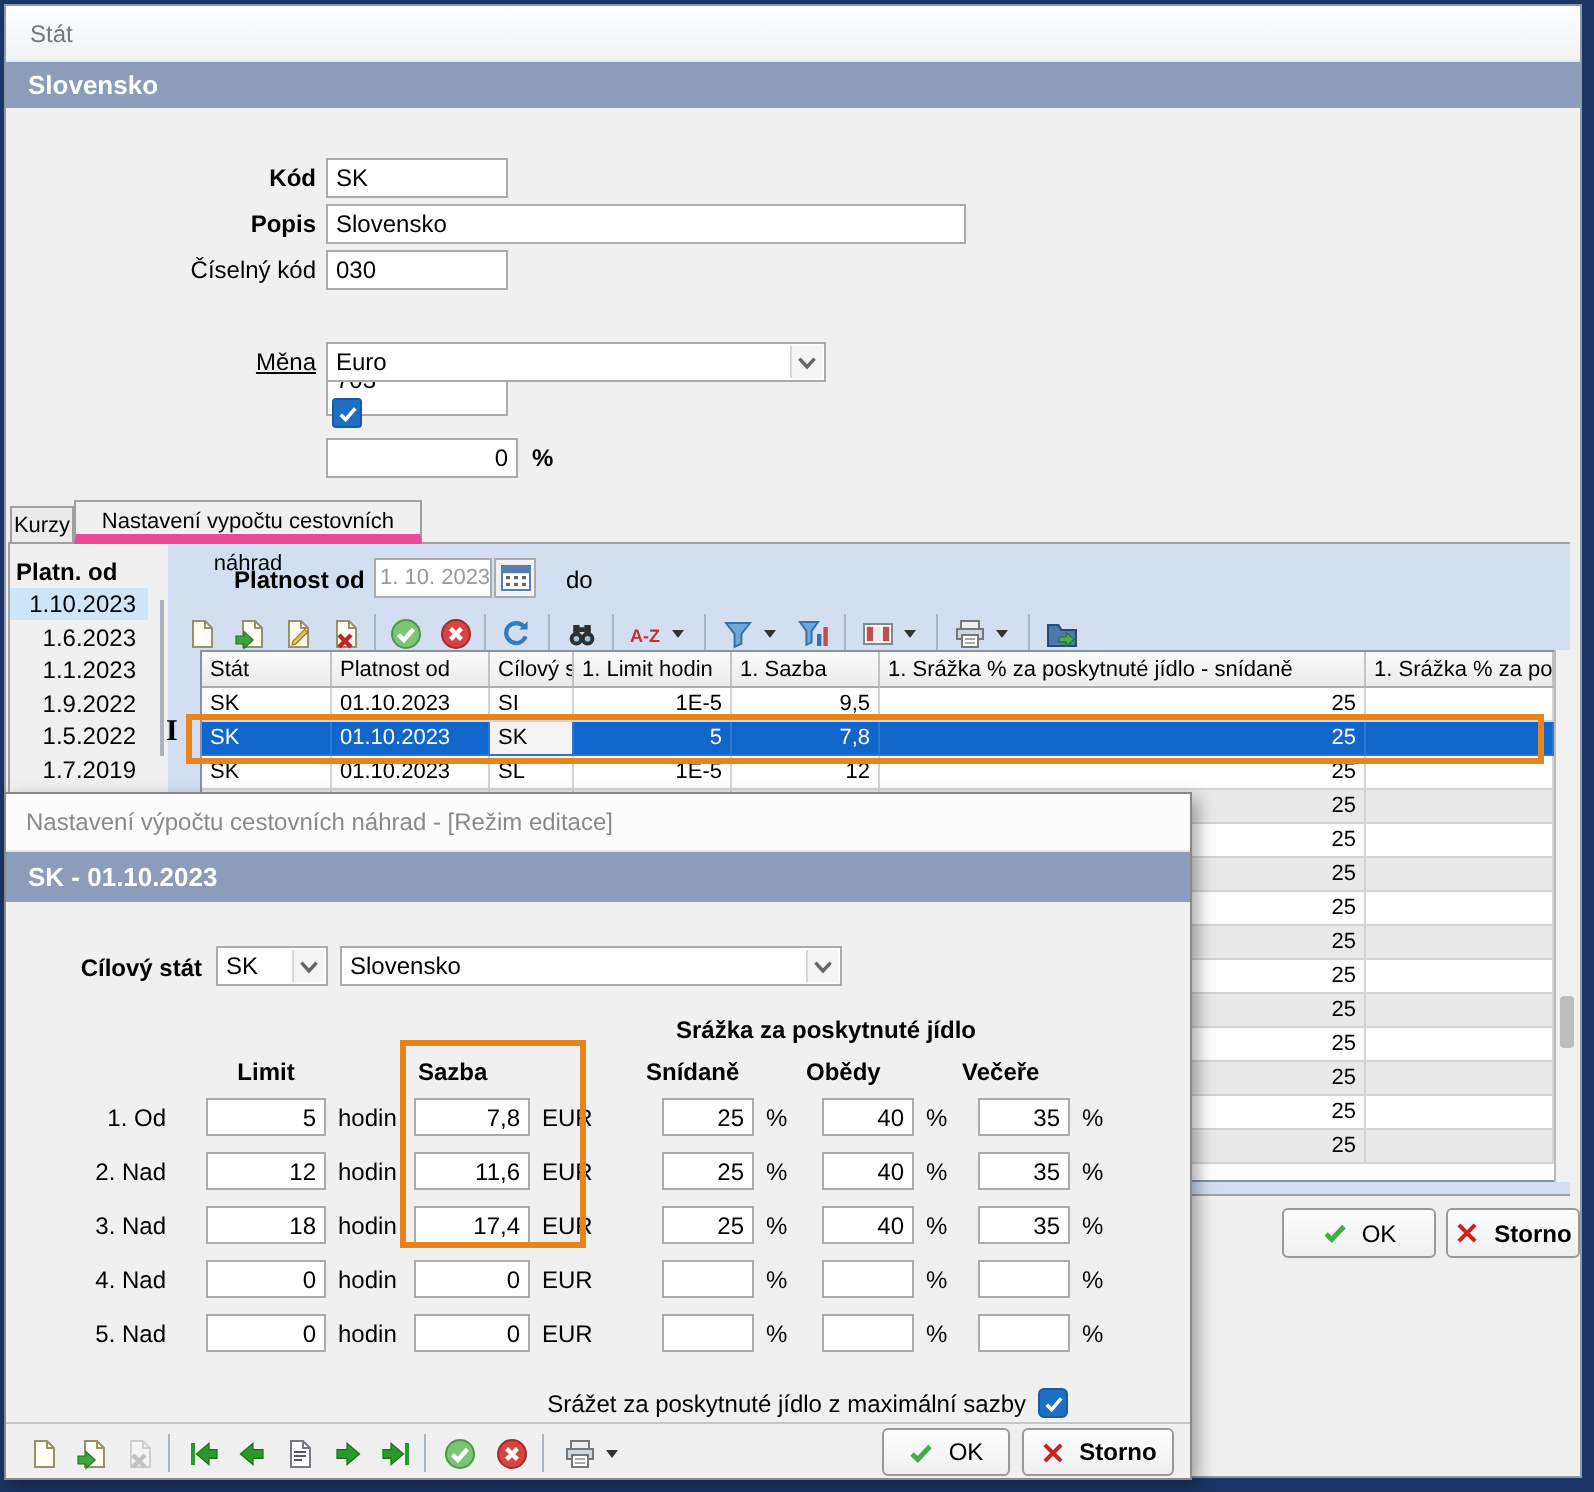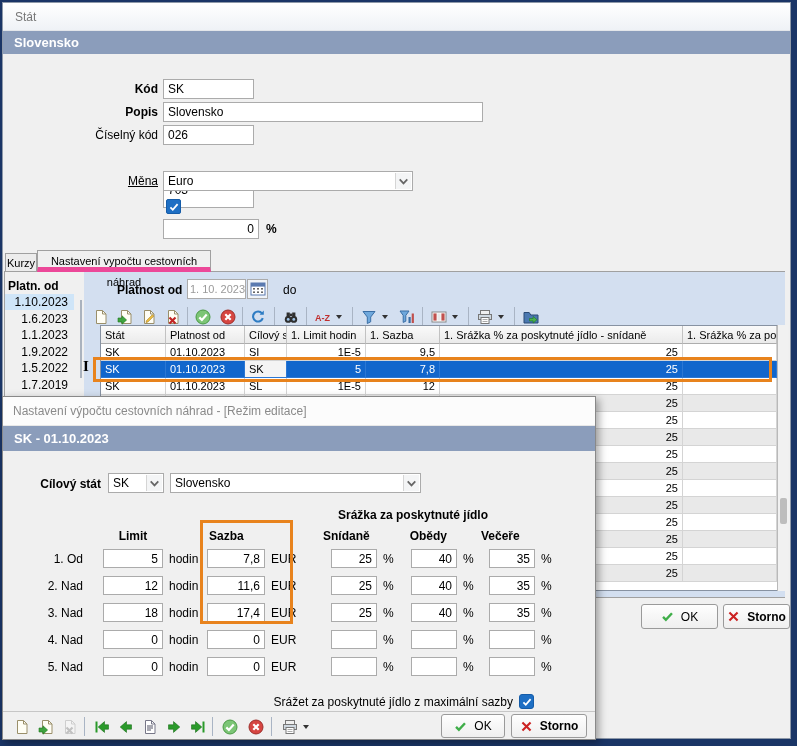--- a/index.html
+++ b/index.html
@@ -181,21 +181,21 @@
       <span>SK</span>
     </div>
 
   <div class="abs lb rt b" style="left:0;top:102px;width:158px;padding-left:20px;">Popis</div>
   <div class="abs fld" style="left:163px;top:102px;width:320px;height:20px;">
       <span>Slovensko</span>
     </div>
 
   <div class="abs lb rt" style="left:0;top:125px;width:158px;">Číselný kód</div>
   <div class="abs fld" style="left:163px;top:125px;width:91px;height:20px;">
-      <span>026</span>
+      <span>030</span>
     </div>
 
   <div class="abs fld" style="left:163px;top:148px;width:91px;height:36px;margin-top:24px;">
       <span>703</span>
     </div>
 
   <div class="abs fld combo" style="left:163px;top:171px;width:250px;height:20px;">
     <span>Euro</span>
     <span class="arr">
         <svg class="i13">
@@ -505,21 +505,21 @@
           <svg class="i13">
             <use href="#i-chev"></use>
           </svg>
         </span>
     </div>
 
     <div class="in lb b" style="left:320px;top:108px;width:180px;text-align:center;">Srážka za poskytnuté jídlo</div>
     <div class="in lb b" style="left:95px;top:129px;width:70px;text-align:center;">Limit</div>
     <div class="in lb b" style="left:206px;top:129px;width:60px;">Sazba</div>
     <div class="in lb b" style="left:320px;top:129px;width:60px;">Snídaně</div>
-    <div class="in lb b" style="left:384px;top:129px;width:60px;text-align:right;">Obědy</div>
+    <div class="in lb b" style="left:400px;top:129px;width:60px;">Obědy</div>
     <div class="in lb b" style="left:478px;top:129px;width:60px;">Večeře</div>
 
     <div class="in lb rt" style="left:10px;top:153px;width:70px;height:18px;line-height:18px;">1. Od</div>
     <div class="in fld num" style="left:100px;top:152px;width:60px;height:19px;">
         <span>5</span>
       </div>
     <div class="in lb" style="left:166px;top:153px;height:18px;line-height:18px;">hodin</div>
     <div class="in fld num" style="left:204px;top:152px;width:58px;height:19px;">
         <span>7,8</span>
       </div>

